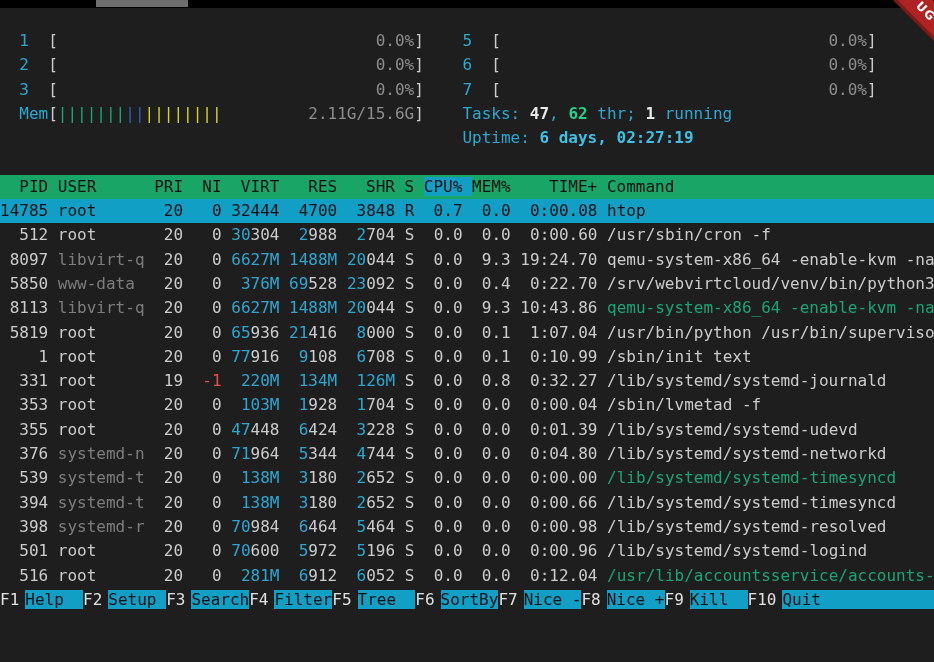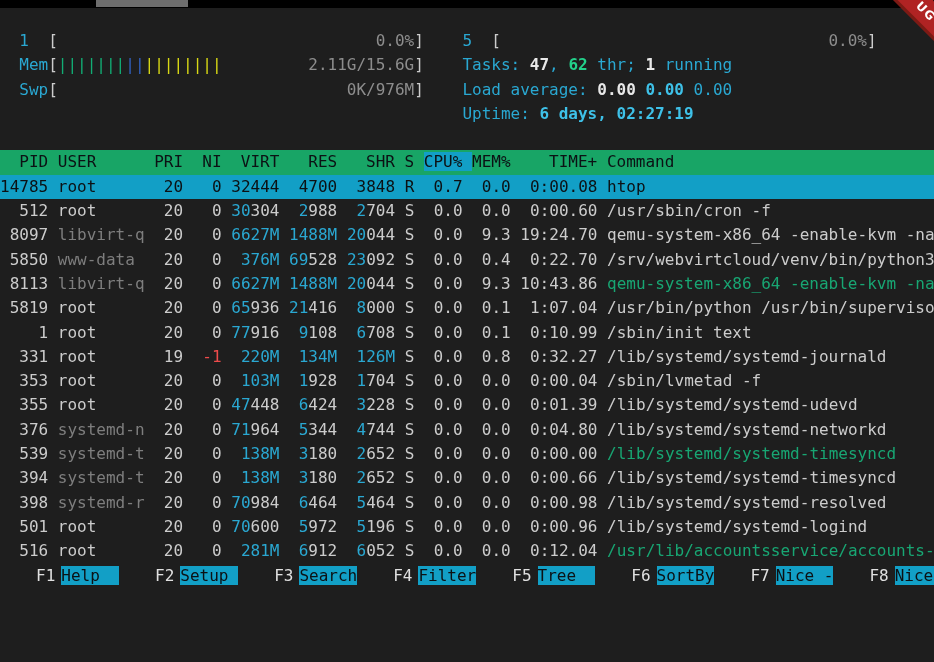--- a/index.html
+++ b/index.html
@@ -27,21 +27,21 @@
   .sg-bb{color:var(--barb);}
   .sg-by{color:var(--bary);}
   
   .hdr-line{background:var(--hdrbg);text-align:center;}
   .sg-hdr{color:var(--onbg);}
   .sg-hdr-sel{color:var(--onbg);background:var(--selbg);}
   
   .row.sel{background:var(--selbg);}
   .row.sel span{color:var(--onbg);text-align:center;}
   
-  .fk-key{color:var(--fkey);margin-left:36px;}
+  .fk-key{color:var(--fkey);}
   .fk-label{color:var(--onbg);background:var(--selbg);margin-left:6px;}
   
   .ribbon{
     position:absolute;top:-2px;right:-41px;width:100px;
     transform:rotate(45deg);
     background:var(--ribbon);
     border-bottom:3px solid var(--ribbon_edge);
     color:#fff;text-align:center;
     font-family:"DejaVu Sans","Liberation Sans",sans-serif;
     font-size:12px;font-weight:bold;letter-spacing:1px;
@@ -50,22 +50,23 @@
 </style>
 </head>
 <body>
 
 <div class="screen">
   <div class="topbar">
     <div class="topbar-tab"></div>
   </div>
   <div class="term" id="term">
       <div class="line"><span class="sg-c">  1</span><span class="sg-w">  [</span><span class="sg-sh">                                 0.0%</span><span class="sg-w">]</span><span class="sg-c">    5</span><span class="sg-w">  [</span><span class="sg-sh">                                  0.0%</span><span class="sg-w">]</span></div>
+      <div class="line"><span class="sg-c">  2</span><span class="sg-w">  [</span><span class="sg-sh">                                 0.0%</span><span class="sg-w">]</span><span class="sg-c">    6</span><span class="sg-w">  [</span><span class="sg-sh">                                  0.0%</span><span class="sg-w">]</span></div>
+      <div class="line"><span class="sg-c">  3</span><span class="sg-w">  [</span><span class="sg-sh">                                 0.0%</span><span class="sg-w">]</span><span class="sg-c">    7</span><span class="sg-w">  [</span><span class="sg-sh">                                  0.0%</span><span class="sg-w">]</span></div>
       <div class="line"><span class="sg-c">  Mem</span><span class="sg-w">[</span><span class="sg-bg">|||||||</span><span class="sg-bb">||</span><span class="sg-by">||||||||</span><span class="sg-sh">         2.11G/15.6G</span><span class="sg-w">]</span><span class="sg-w">    </span><span class="sg-c">Tasks: </span><span class="sg-wb">47</span><span class="sg-c">, </span><span class="sg-gb">62</span><span class="sg-c"> thr; </span><span class="sg-wb">1</span><span class="sg-c"> running</span></div>
-      <div class="line"><span class="sg-c">  Swp</span><span class="sg-w">[</span><span class="sg-sh">                              0K/976M</span><span class="sg-w">]</span><span class="sg-w">    </span><span class="sg-c">Load average: </span><span class="sg-wb">0.00</span><span class="sg-w"> </span><span class="sg-cb">0.00</span><span class="sg-w"> </span><span class="sg-c">0.00</span></div>
       <div class="line"><span class="sg-w">                                                </span><span class="sg-c">Uptime: </span><span class="sg-cb">6 days, 02:27:19</span></div>
       <div class="line"></div>
       <div class="line hdr-line"><span class="sg-hdr">  PID </span><span class="sg-hdr">USER      </span><span class="sg-hdr">PRI </span><span class="sg-hdr"> NI </span><span class="sg-hdr"> VIRT </span><span class="sg-hdr">  RES </span><span class="sg-hdr">  SHR </span><span class="sg-hdr">S </span><span class="sg-hdr-sel">CPU% </span><span class="sg-hdr">MEM% </span><span class="sg-hdr">   TIME+ </span><span class="sg-hdr">Command                           </span></div>
       <div class="line row sel"><span class="sg-w">14785</span><span class="sg-w"> </span><span class="sg-w">root</span><span class="sg-w">     </span><span class="sg-w"> </span><span class="sg-w"> </span><span class="sg-w">20</span><span class="sg-w"> </span><span class="sg-w">  </span><span class="sg-w">0</span><span class="sg-w"> </span><span class="sg-w">32444</span><span class="sg-w"> </span><span class="sg-w"> </span><span class="sg-w">4700</span><span class="sg-w"> </span><span class="sg-w"> </span><span class="sg-w">3848</span><span class="sg-w"> </span><span class="sg-w">R</span><span class="sg-w"> </span><span class="sg-w"> </span><span class="sg-w">0.7</span><span class="sg-w"> </span><span class="sg-w"> </span><span class="sg-w">0.0</span><span class="sg-w"> </span><span class="sg-w"> </span><span class="sg-w">0:00.08</span><span class="sg-w"> </span><span class="sg-w">htop</span><span class="sg-w">                              </span></div>
       <div class="line row"><span class="sg-w">  </span><span class="sg-w">512</span><span class="sg-w"> </span><span class="sg-w">root</span><span class="sg-w">     </span><span class="sg-w"> </span><span class="sg-w"> </span><span class="sg-w">20</span><span class="sg-w"> </span><span class="sg-w">  </span><span class="sg-w">0</span><span class="sg-w"> </span><span class="sg-c">30</span><span class="sg-w">304</span><span class="sg-w"> </span><span class="sg-w"> </span><span class="sg-c">2</span><span class="sg-w">988</span><span class="sg-w"> </span><span class="sg-w"> </span><span class="sg-c">2</span><span class="sg-w">704</span><span class="sg-w"> </span><span class="sg-w">S</span><span class="sg-w"> </span><span class="sg-w"> </span><span class="sg-w">0.0</span><span class="sg-w"> </span><span class="sg-w"> </span><span class="sg-w">0.0</span><span class="sg-w"> </span><span class="sg-w"> </span><span class="sg-w">0:00.60</span><span class="sg-w"> </span><span class="sg-w">/usr/sbin/cron -f</span><span class="sg-w">                 </span></div>
       <div class="line row"><span class="sg-w"> </span><span class="sg-w">8097</span><span class="sg-w"> </span><span class="sg-d">libvirt-q</span><span class="sg-w"> </span><span class="sg-w"> </span><span class="sg-w">20</span><span class="sg-w"> </span><span class="sg-w">  </span><span class="sg-w">0</span><span class="sg-w"> </span><span class="sg-c">6627M</span><span class="sg-w"> </span><span class="sg-c">1488M</span><span class="sg-w"> </span><span class="sg-c">20</span><span class="sg-w">044</span><span class="sg-w"> </span><span class="sg-w">S</span><span class="sg-w"> </span><span class="sg-w"> </span><span class="sg-w">0.0</span><span class="sg-w"> </span><span class="sg-w"> </span><span class="sg-w">9.3</span><span class="sg-w"> </span><span class="sg-w">19:24.70</span><span class="sg-w"> </span><span class="sg-w">qemu-system-x86_64 -enable-kvm -na</span></div>
       <div class="line row"><span class="sg-w"> </span><span class="sg-w">5850</span><span class="sg-w"> </span><span class="sg-d">www-data</span><span class="sg-w"> </span><span class="sg-w"> </span><span class="sg-w"> </span><span class="sg-w">20</span><span class="sg-w"> </span><span class="sg-w">  </span><span class="sg-w">0</span><span class="sg-w"> </span><span class="sg-w"> </span><span class="sg-c">376M</span><span class="sg-w"> </span><span class="sg-c">69</span><span class="sg-w">528</span><span class="sg-w"> </span><span class="sg-c">23</span><span class="sg-w">092</span><span class="sg-w"> </span><span class="sg-w">S</span><span class="sg-w"> </span><span class="sg-w"> </span><span class="sg-w">0.0</span><span class="sg-w"> </span><span class="sg-w"> </span><span class="sg-w">0.4</span><span class="sg-w"> </span><span class="sg-w"> </span><span class="sg-w">0:22.70</span><span class="sg-w"> </span><span class="sg-w">/srv/webvirtcloud/venv/bin/python3</span></div>
       <div class="line row"><span class="sg-w"> </span><span class="sg-w">8113</span><span class="sg-w"> </span><span class="sg-d">libvirt-q</span><span class="sg-w"> </span><span class="sg-w"> </span><span class="sg-w">20</span><span class="sg-w"> </span><span class="sg-w">  </span><span class="sg-w">0</span><span class="sg-w"> </span><span class="sg-c">6627M</span><span class="sg-w"> </span><span class="sg-c">1488M</span><span class="sg-w"> </span><span class="sg-c">20</span><span class="sg-w">044</span><span class="sg-w"> </span><span class="sg-w">S</span><span class="sg-w"> </span><span class="sg-w"> </span><span class="sg-w">0.0</span><span class="sg-w"> </span><span class="sg-w"> </span><span class="sg-w">9.3</span><span class="sg-w"> </span><span class="sg-w">10:43.86</span><span class="sg-w"> </span><span class="sg-g">qemu-system-x86_64 -enable-kvm -na</span></div>
       <div class="line row"><span class="sg-w"> </span><span class="sg-w">5819</span><span class="sg-w"> </span><span class="sg-w">root</span><span class="sg-w">     </span><span class="sg-w"> </span><span class="sg-w"> </span><span class="sg-w">20</span><span class="sg-w"> </span><span class="sg-w">  </span><span class="sg-w">0</span><span class="sg-w"> </span><span class="sg-c">65</span><span class="sg-w">936</span><span class="sg-w"> </span><span class="sg-c">21</span><span class="sg-w">416</span><span class="sg-w"> </span><span class="sg-w"> </span><span class="sg-c">8</span><span class="sg-w">000</span><span class="sg-w"> </span><span class="sg-w">S</span><span class="sg-w"> </span><span class="sg-w"> </span><span class="sg-w">0.0</span><span class="sg-w"> </span><span class="sg-w"> </span><span class="sg-w">0.1</span><span class="sg-w"> </span><span class="sg-w"> </span><span class="sg-w">1:07.04</span><span class="sg-w"> </span><span class="sg-w">/usr/bin/python /usr/bin/superviso</span></div>
       <div class="line row"><span class="sg-w">    </span><span class="sg-w">1</span><span class="sg-w"> </span><span class="sg-w">root</span><span class="sg-w">     </span><span class="sg-w"> </span><span class="sg-w"> </span><span class="sg-w">20</span><span class="sg-w"> </span><span class="sg-w">  </span><span class="sg-w">0</span><span class="sg-w"> </span><span class="sg-c">77</span><span class="sg-w">916</span><span class="sg-w"> </span><span class="sg-w"> </span><span class="sg-c">9</span><span class="sg-w">108</span><span class="sg-w"> </span><span class="sg-w"> </span><span class="sg-c">6</span><span class="sg-w">708</span><span class="sg-w"> </span><span class="sg-w">S</span><span class="sg-w"> </span><span class="sg-w"> </span><span class="sg-w">0.0</span><span class="sg-w"> </span><span class="sg-w"> </span><span class="sg-w">0.1</span><span class="sg-w"> </span><span class="sg-w"> </span><span class="sg-w">0:10.99</span><span class="sg-w"> </span><span class="sg-w">/sbin/init text</span><span class="sg-w">                   </span></div>

